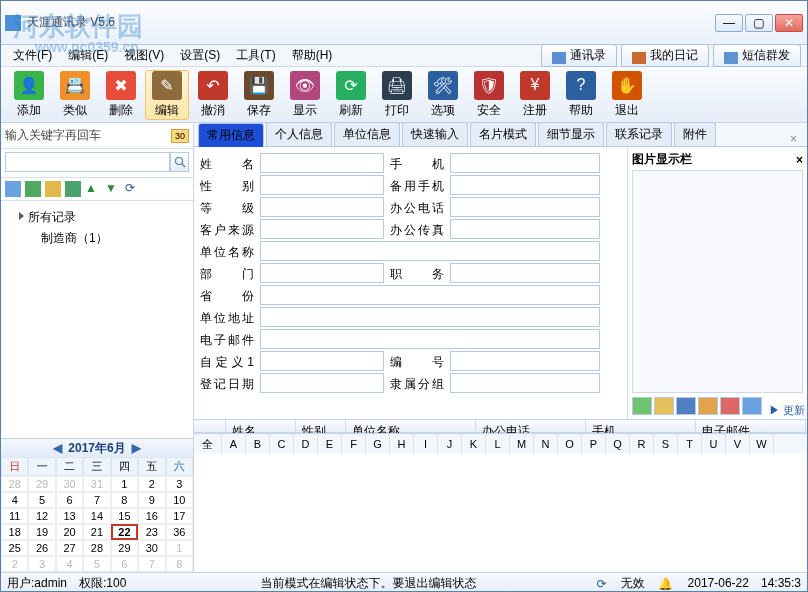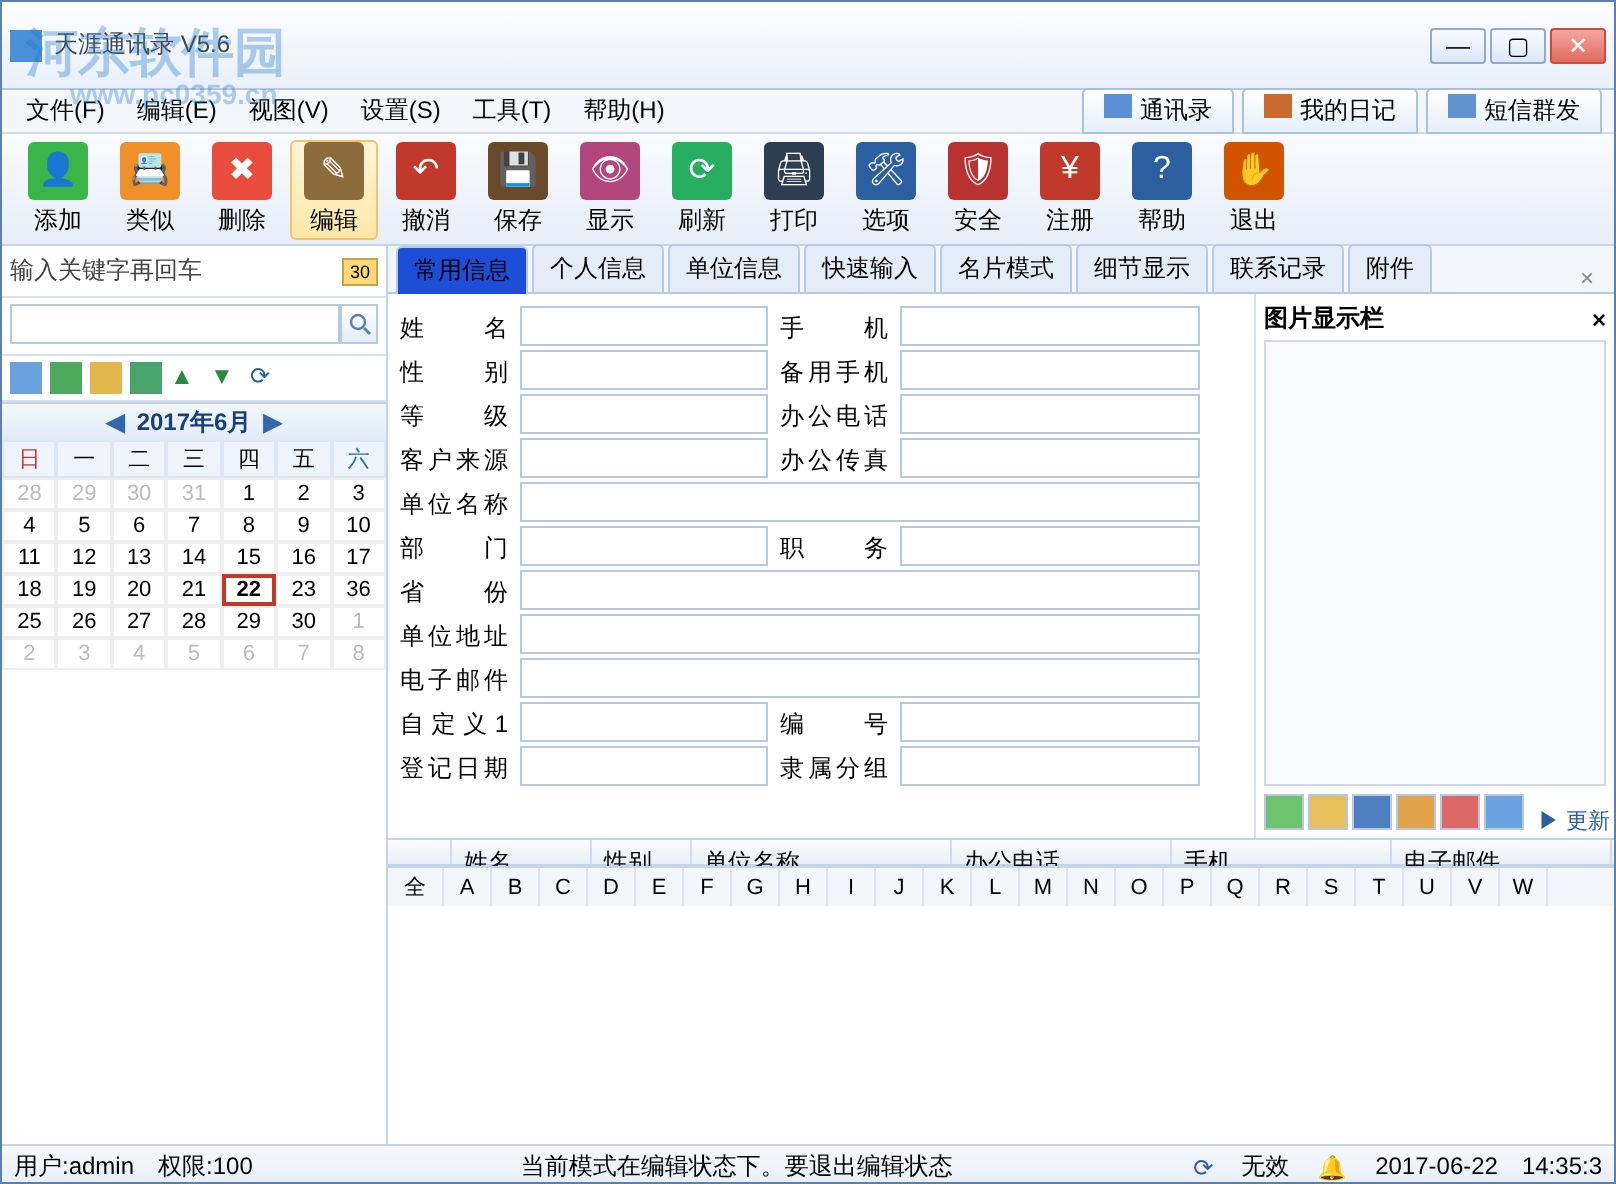--- a/index.html
+++ b/index.html
@@ -8,21 +8,21 @@
 .titlebar .icon { width: 16px; height: 16px; background: #4a90d9; margin-right: 6px; }
 .titlebar .title { flex: 1; color: #444; }
 .winbtns { display: flex; gap: 2px; }
 .winbtn { width: 28px; height: 18px; border: 1px solid #8fa9cf; background: linear-gradient(#f8fbff,#dde9f8); display: flex; align-items: center; justify-content: center; border-radius: 2px; cursor: pointer; }
 .winbtn.close { background: linear-gradient(#f5a6a1,#e06a5e); border-color: #c94c3f; color: #fff; }
 .wm { position: absolute; top: 8px; left: 12px; font-size: 26px; font-weight: bold; color: rgba(32,120,200,.35); pointer-events: none; z-index: 999; }
 .wm2 { position: absolute; top: 38px; left: 34px; font-size: 14px; font-weight: bold; color: rgba(32,120,200,.35); pointer-events: none; z-index: 999; }
 .menubar { height: 22px; display: flex; align-items: center; padding: 0 6px; gap: 4px; border-bottom: 1px solid #d0dbea; background: #f3f7fc; }
 .menubar .mi { padding: 2px 6px; cursor: pointer; }
 .menubar .spacer { flex: 1; }
-.menubar .tabbtn { padding: 2px 10px; border: 1px solid #a9c1e0; background: linear-gradient(#fff,#e5eefb); border-radius: 3px 3px 0 0; display: flex; align-items: flex-start; gap: 4px; cursor: pointer; }
+.menubar .tabbtn { padding: 2px 10px; border: 1px solid #a9c1e0; background: linear-gradient(#fff,#e5eefb); border-radius: 3px 3px 0 0; display: flex; align-items: flex-end; gap: 4px; cursor: pointer; }
 .menubar .tabbtn .ti { width: 14px; height: 12px; background: #5b8fd6; }
 .toolbar { height: 56px; display: flex; align-items: center; gap: 2px; padding: 2px 6px; border-bottom: 1px solid #c5d4e8; background: linear-gradient(#f9fbfe,#e6eef9); }
 .tbbtn { width: 44px; height: 50px; display: flex; flex-direction: column; align-items: center; justify-content: center; gap: 2px; cursor: pointer; border: 1px solid transparent; border-radius: 3px; }
 .tbbtn.active { border-color: #f5c36d; background: linear-gradient(#fff4d6,#ffe7a8); }
 .tbicon { width: 30px; height: 30px; border-radius: 3px; display: flex; align-items: center; justify-content: center; color: #fff; font-size: 16px; }
 .content { display: flex; height: 449px; }
 .leftcol { width: 193px; display: flex; flex-direction: column; border-right: 1px solid #c5d4e8; }
 .searchrow { padding: 4px; display: flex; align-items: center; gap: 2px; border-bottom: 1px solid #d6e0ee; }
 .searchrow .lbl { color: #444; }
 .searchrow .mini { width: 18px; height: 14px; background: #ffd87a; border: 1px solid #c9a44a; font-size: 9px; display: flex; align-items: center; justify-content: center; }
@@ -188,20 +188,24 @@
     </div>
     <div class="iconrow">
       <span class="ic" style="background:#6aa2e0"></span>
       <span class="ic" style="background:#4fa95e"></span>
       <span class="ic" style="background:#e2b84c"></span>
       <span class="ic" style="background:#4aa36c"></span>
       <span class="ic" style="color:#2b8a3e">▲</span>
       <span class="ic" style="color:#2b8a3e">▼</span>
       <span class="ic" style="color:#2b5fa0">⟳</span>
     </div>
+    <div class="tree">
+      <div class="node"><span class="arrow"></span><span>所有记录</span></div>
+      <div class="node child"><span>制造商（1）</span></div>
+    </div>
     <div class="calendar">
       <div class="calhdr">
         <span class="nav">◀</span>
         <span>2017年6月</span>
         <span class="nav">▶</span>
       </div>
       <div class="calgrid" id="calgrid">
           <div class="dh sun">日</div>
           <div class="dh">一</div>
           <div class="dh">二</div>

